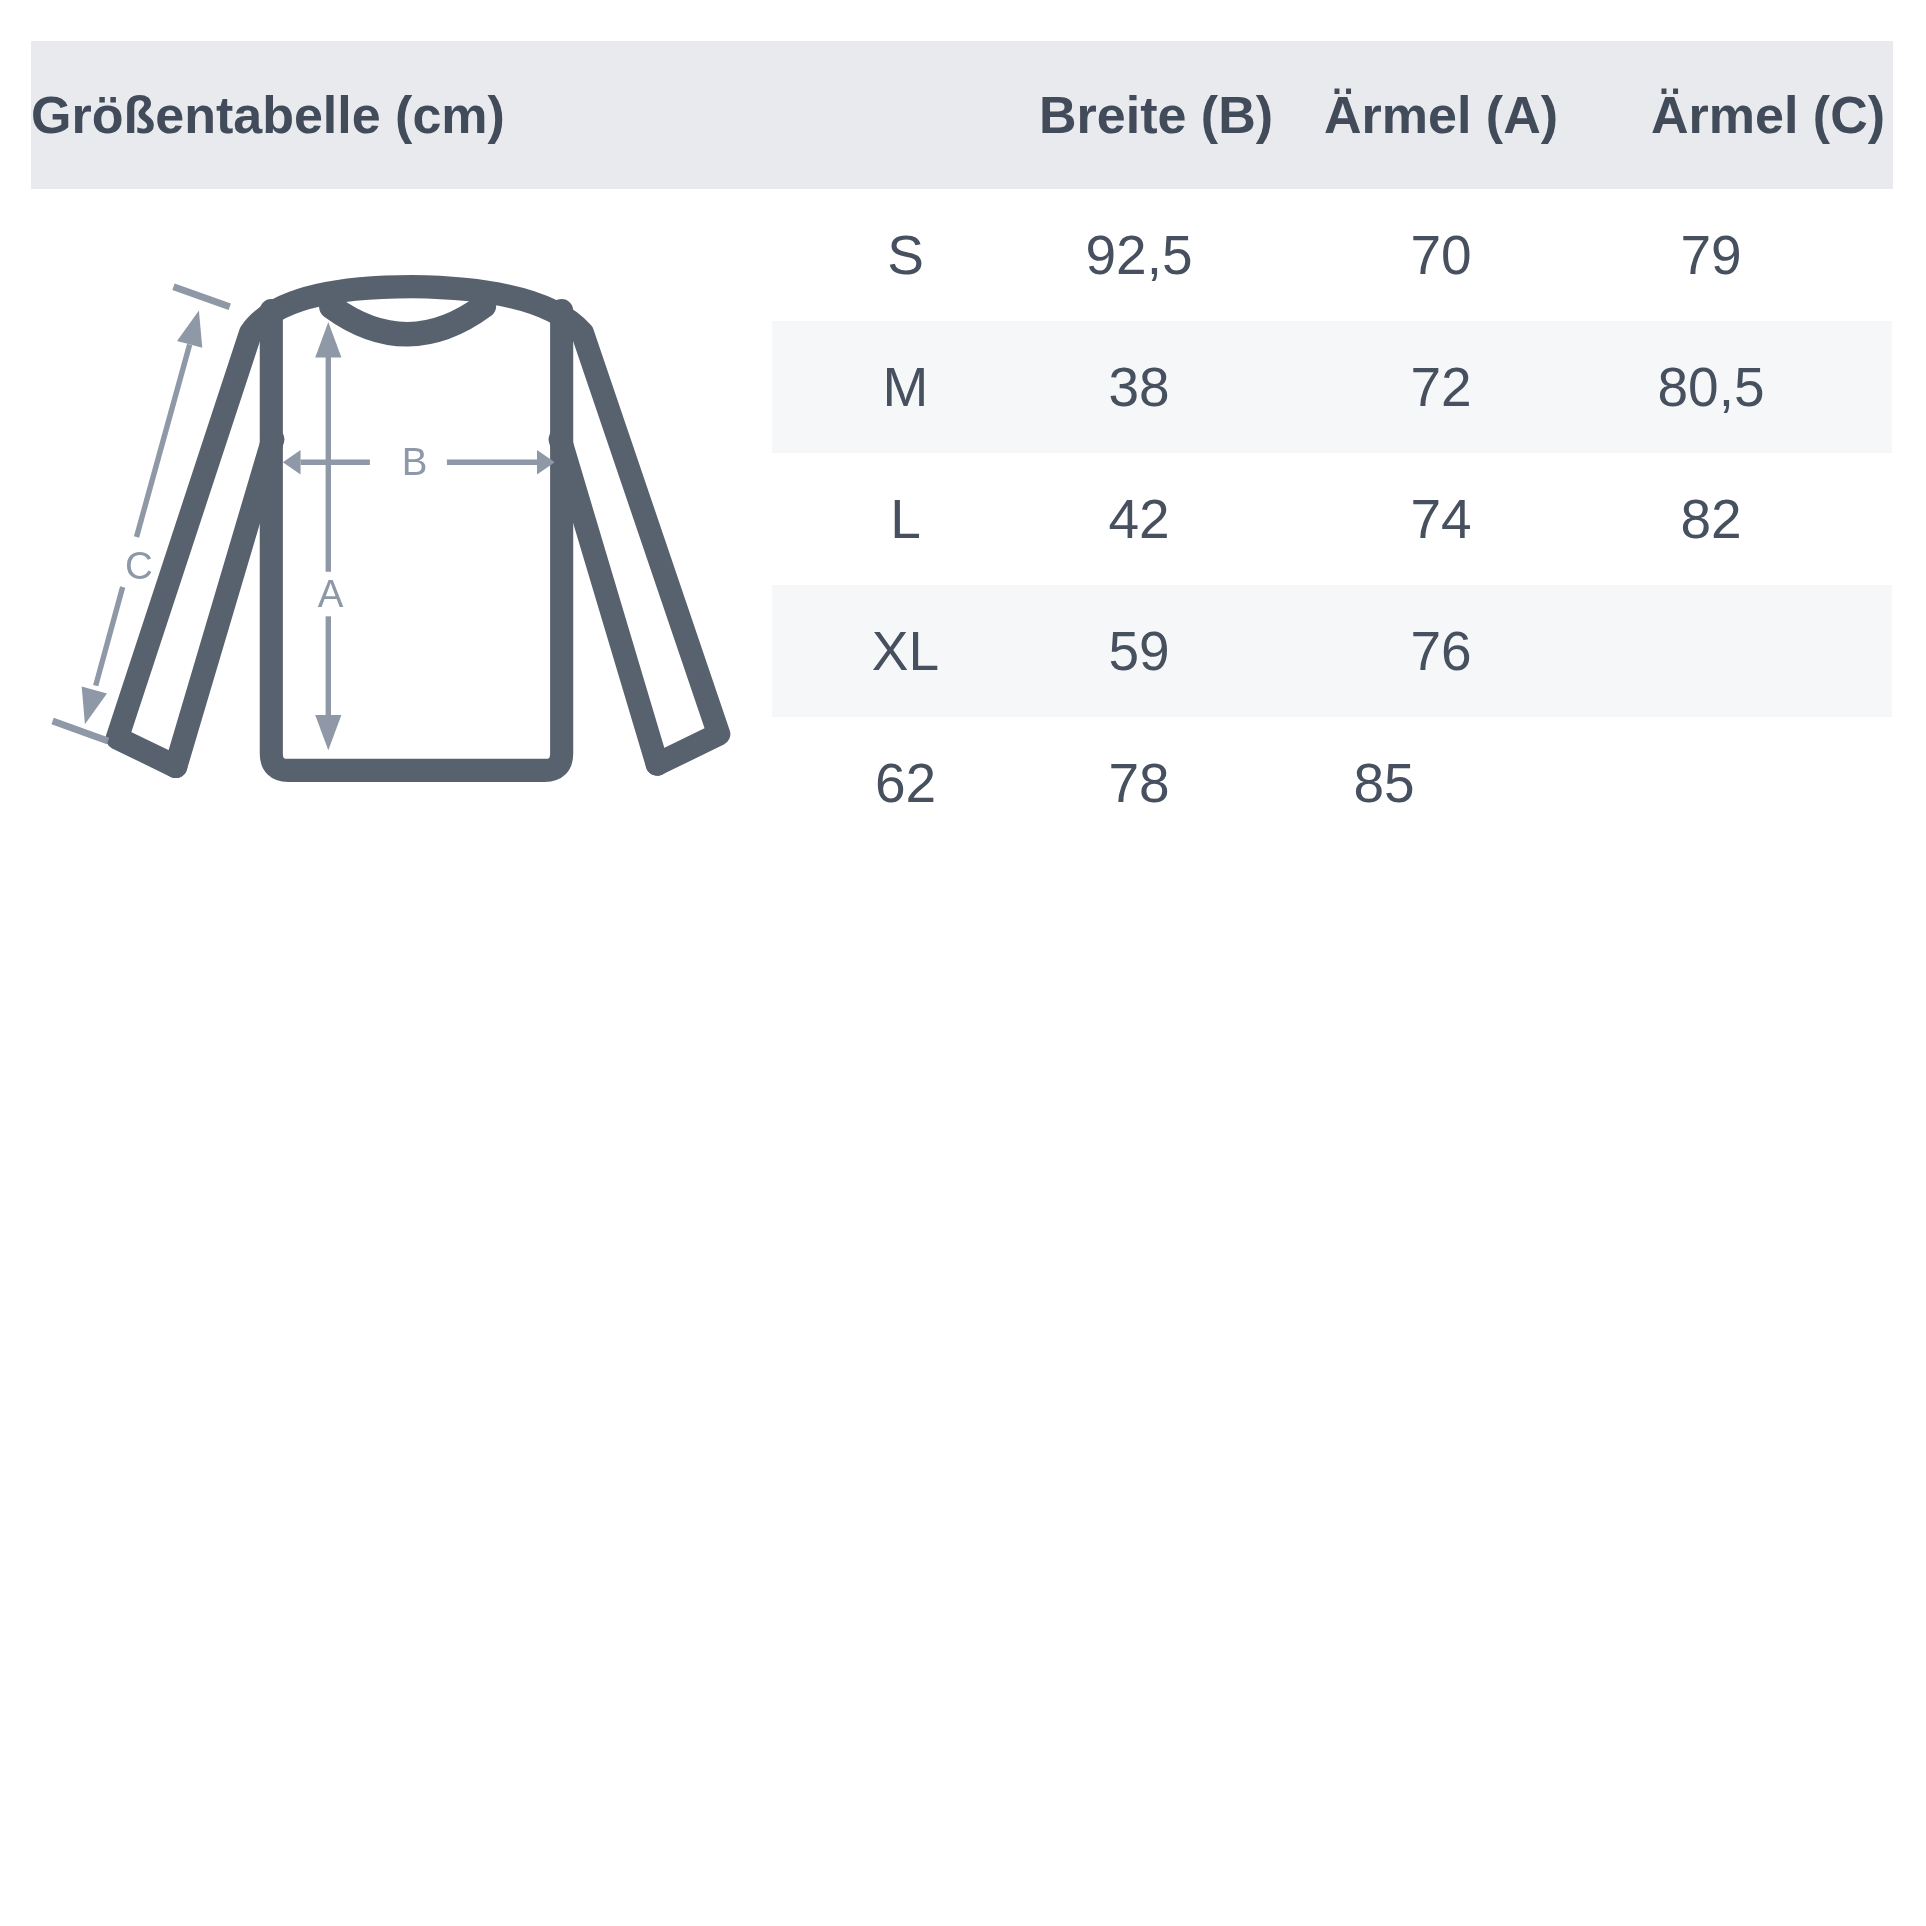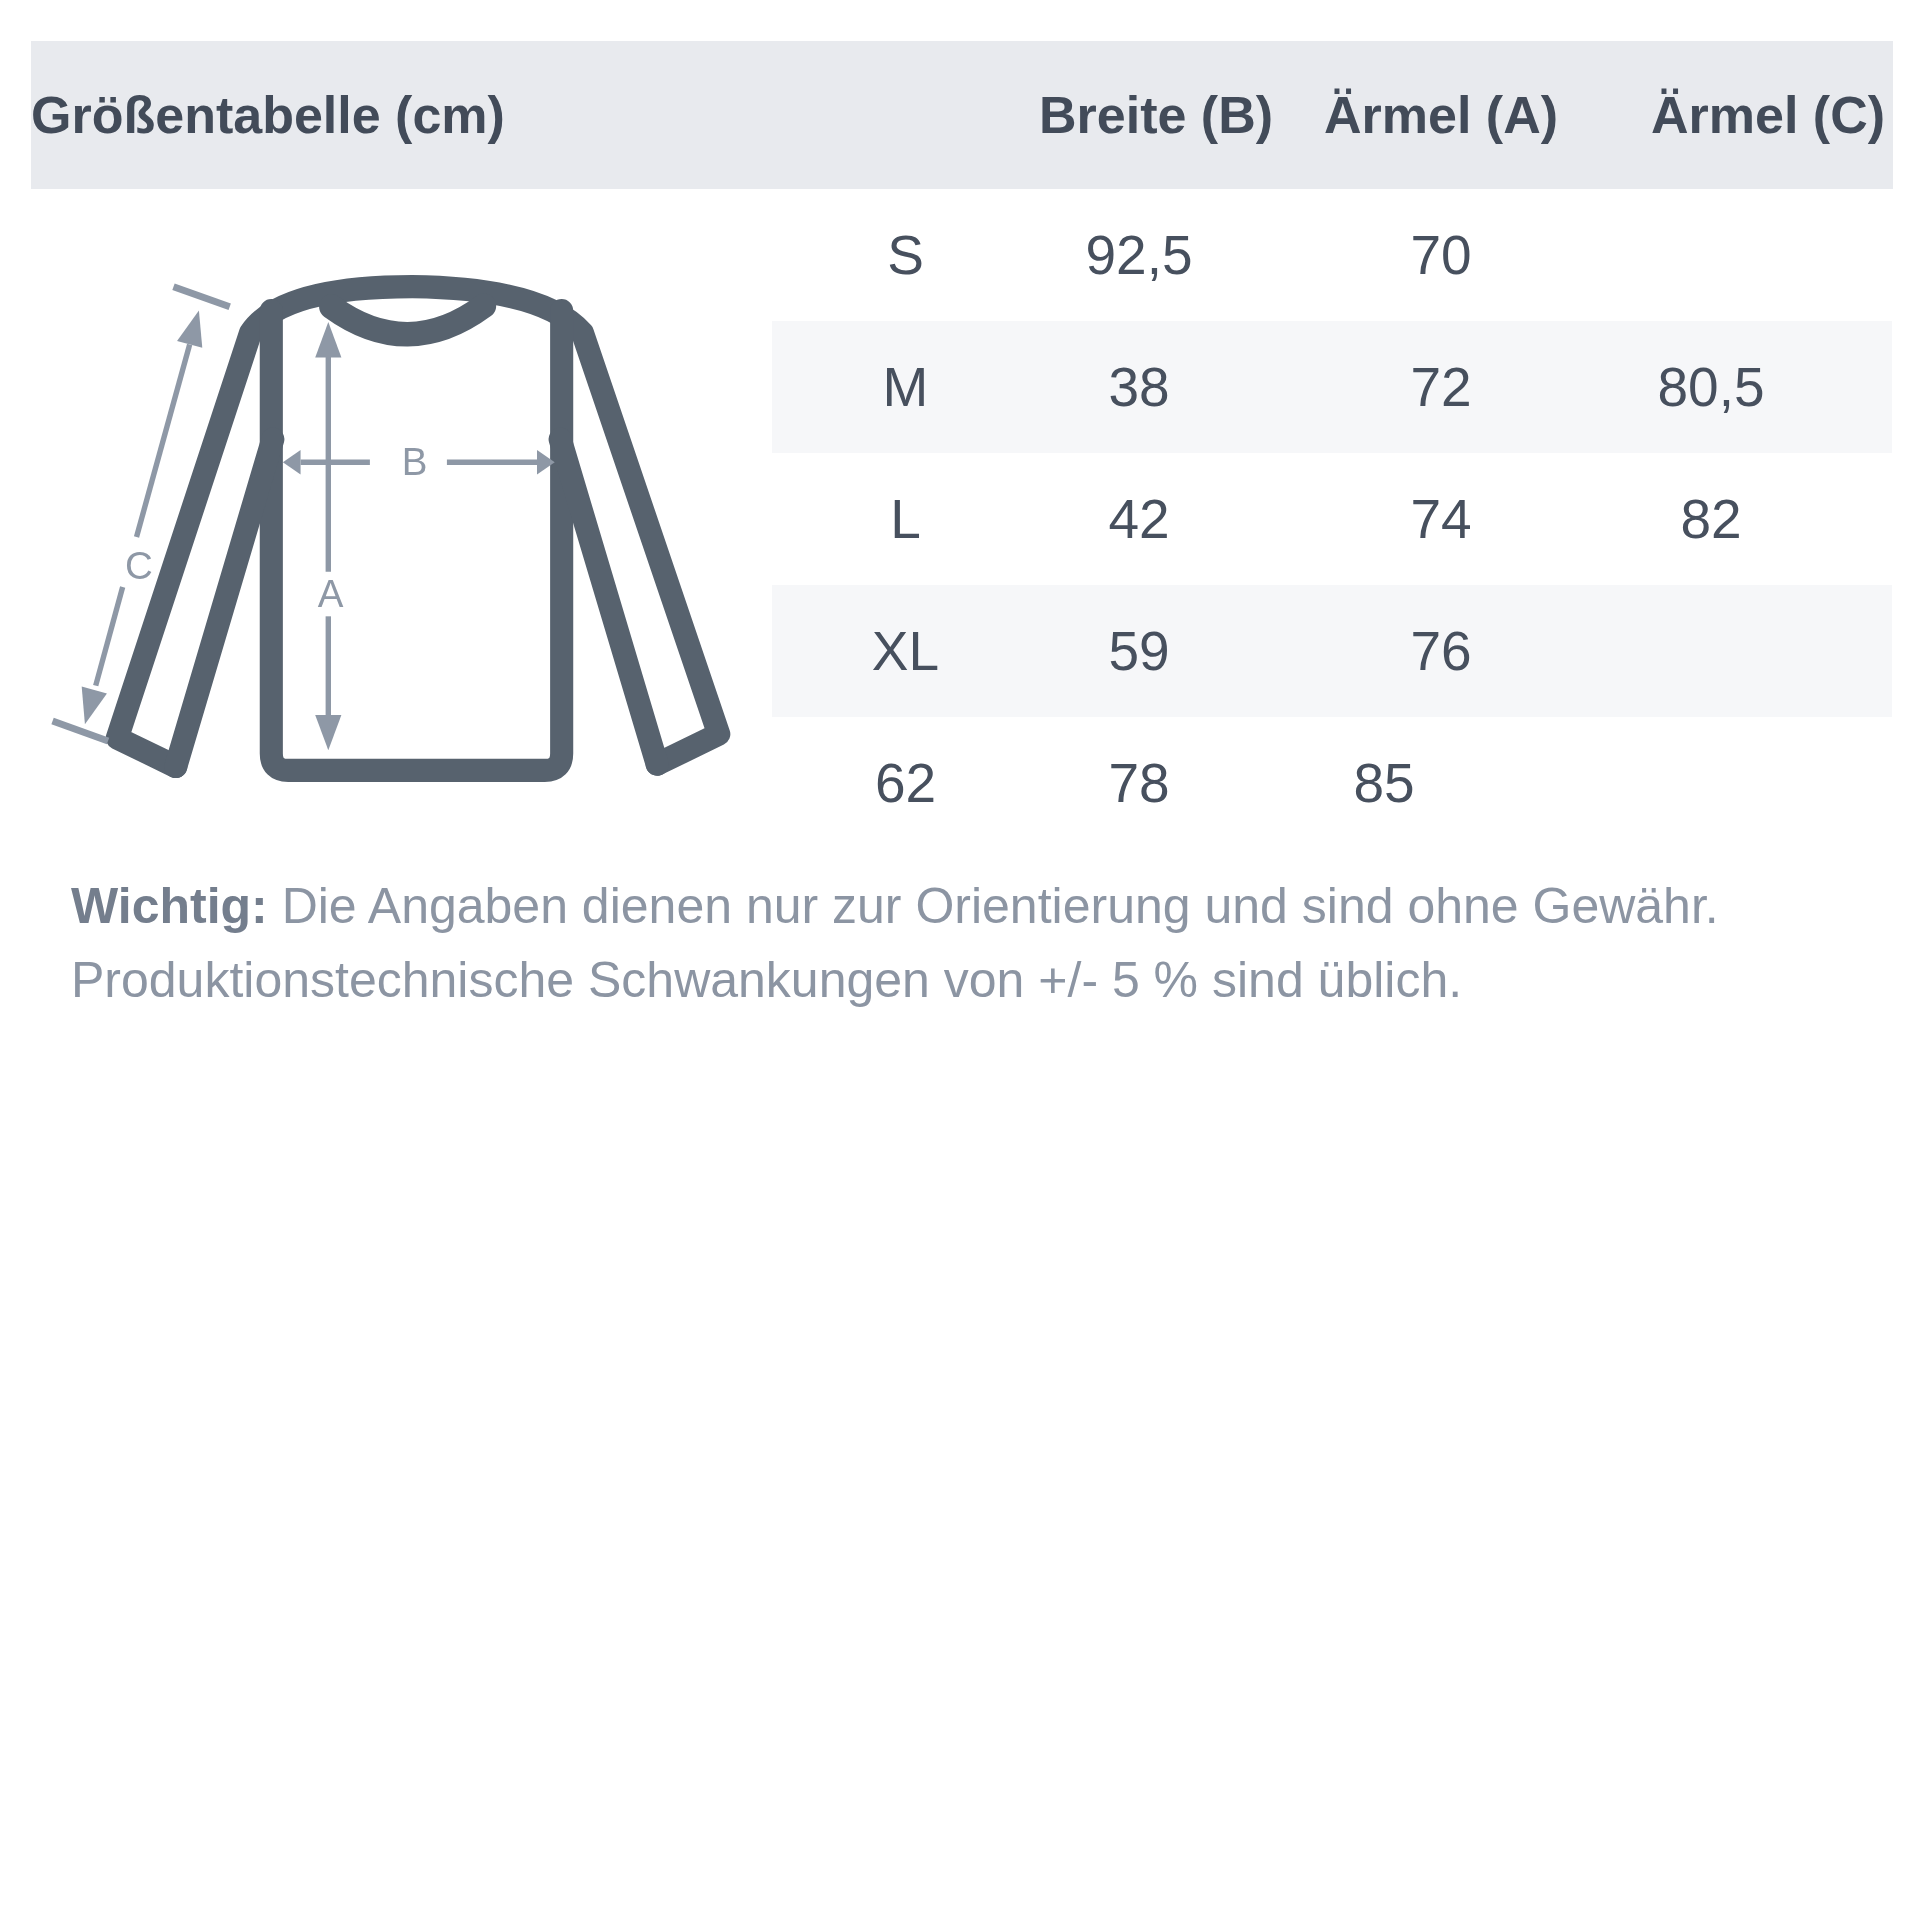--- a/index.html
+++ b/index.html
@@ -121,20 +121,21 @@
       <polygon class="dim-head" points="110,940 138.6,900.2 105.8,891.2"></polygon>
       <text class="dim-label" x="180" y="752">C</text>
     </g>
   </svg>
 
   <div class="size-table">
     <div class="size-row">
       <div class="cell">S</div>
       <div class="cell">92,5</div>
       <div class="cell">70</div>
+      <div class="cell col-aermel">79</div>
     </div>
     <div class="size-row striped">
       <div class="cell">M</div>
       <div class="cell">38</div>
       <div class="cell">72</div>
       <div class="cell col-aermel">80,5</div>
     </div>
     <div class="size-row">
       <div class="cell">L</div>
       <div class="cell">42</div>
@@ -146,19 +147,15 @@
       <div class="cell">59</div>
       <div class="cell">76</div>
     </div>
     <div class="size-row">
       <div class="cell">62</div>
       <div class="cell">78</div>
       <div class="cell col-aermel">85</div>
     </div>
   </div>
 
-  <div class="footer-note">
-    <div class="footer-line"><span class="strong">Wichtig:</span><span> Die Angaben dienen nur zur Orientierung und sind ohne Gewähr.</span></div>
-    <div class="footer-line">Produktionstechnische Schwankungen von +/- 5 % sind üblich.</div>
-  </div>
 
 </div>
 
 
 </body></html>

